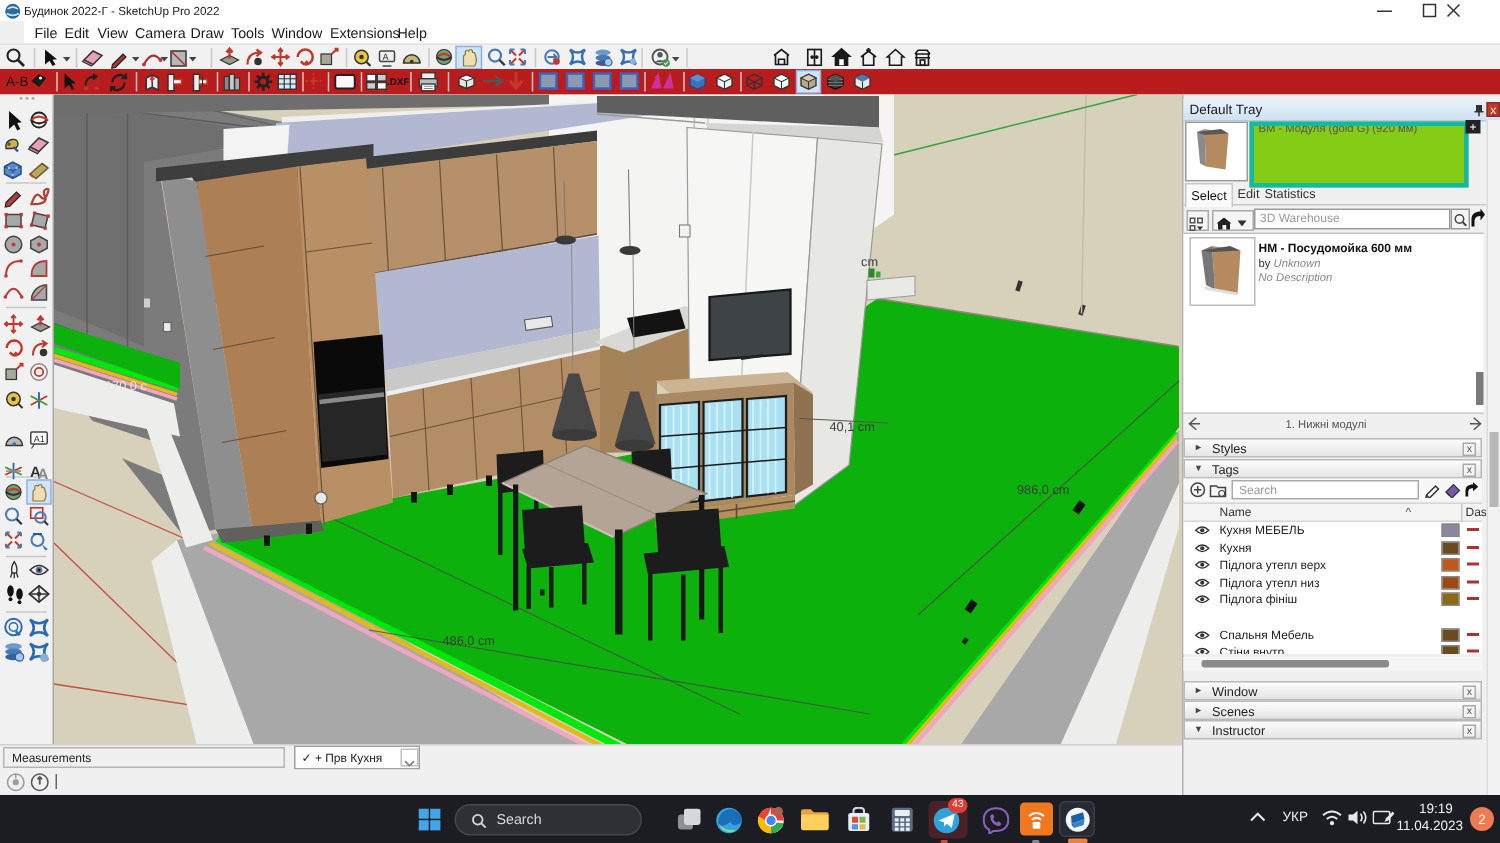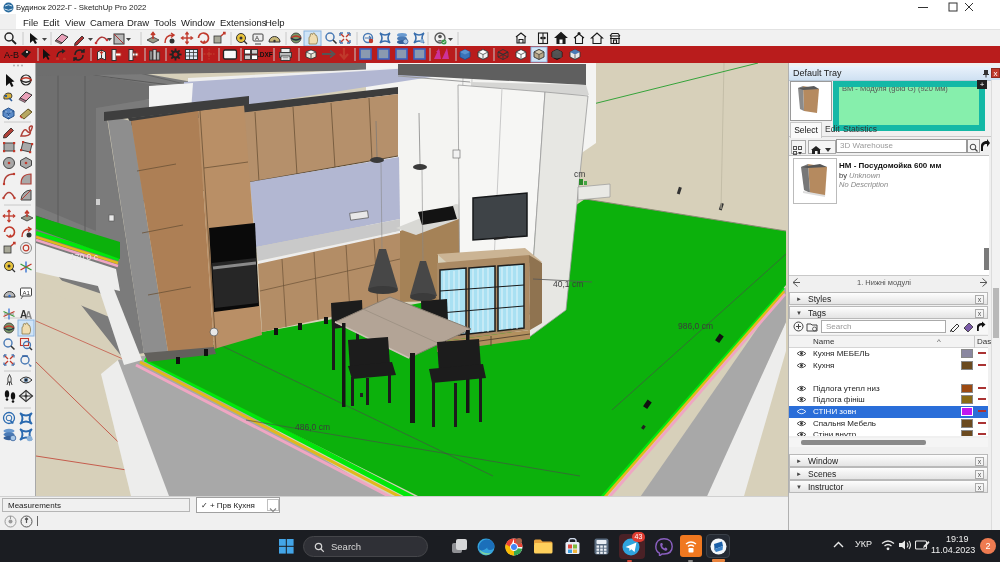--- a/index.html
+++ b/index.html
@@ -846,21 +846,21 @@
     <div class="abs" style="left:202px;top:2px;width:9px;height:10px;background:#c0392b;color:#fff;font-size:8px;line-height:10px;text-align:center;border:1px solid #8e2a20;box-sizing:border-box;">x</div>
   </div>
 
   <div class="abs" style="left:1px;top:18px;width:40px;height:38px;background:#fff;border:1px solid #9a9a9a;">
     <svg width="38" height="36">
         <polygon points="12,4 28,7 26,31 13,29" fill="#b58a5f"></polygon>
         <polygon points="7,6 12,4 13,29 9,27" fill="#8b8b8b"></polygon>
         <polygon points="7,6 23,4 28,7 12,8" fill="#5a5a5a"></polygon>
       </svg>
   </div>
-  <div class="abs" style="left:44px;top:18px;width:140px;height:38px;background:#86efac;border:6px solid #14b8a6;overflow:hidden;">
+  <div class="abs" style="left:44px;top:18px;width:140px;height:38px;background:#84cc16;border:3px solid #14b8a6;overflow:hidden;">
     <span class="abs" style="left:3px;top:-3px;font-size:7.5px;color:#555;white-space:nowrap;">ВМ - Модуля (gold G) (920 мм)</span>
   </div>
   <div class="abs" style="left:188px;top:17px;width:10px;height:9px;background:#222;color:#fff;font-size:8px;line-height:9px;text-align:center;">+</div>
 
   <div class="abs" style="left:0;top:58px;width:240px;height:16px;border-bottom:1px solid #c8c8c8;box-sizing:border-box;">
     <div class="abs" style="left:1px;top:1px;width:30px;height:15px;background:#fafafa;border:1px solid #c8c8c8;border-bottom:none;font-size:8.5px;text-align:center;line-height:14px;color:#111;">Select</div>
     <span class="abs" style="left:36px;top:3px;font-size:8.5px;color:#333;">Edit</span>
     <span class="abs" style="left:54px;top:3px;font-size:8.5px;color:#333;">Statistics</span>
   </div>
 
@@ -976,44 +976,45 @@
       </div>
     <div class="trow" style="top:11.6px">
         <svg class="eye" viewBox="0 0 12 8">
           <path d="M1 4 Q6 -1 11 4 Q6 9 1 4 Z" fill="none" stroke="#333" stroke-width="1"></path>
           <circle cx="6" cy="4" r="1.6" fill="#333"></circle>
         </svg>
         <span class="tl">Кухня</span>
         <span class="sw" style="background:#6b4a1f"></span>
         <span class="da"></span>
       </div>
+    <div class="trow" style="top:23.2px">
+        <svg class="eye" viewBox="0 0 12 8">
+          <path d="M1 4 Q6 -1 11 4 Q6 9 1 4 Z" fill="none" stroke="#333" stroke-width="1"></path>
+          <circle cx="6" cy="4" r="1.6" fill="#333"></circle>
+        </svg>
+        <span class="tl">Підлога утепл верх</span>
+        <span class="sw" style="background:#c2571d"></span>
+        <span class="da"></span>
+      </div>
     <div class="trow" style="top:34.8px">
         <svg class="eye" viewBox="0 0 12 8">
           <path d="M1 4 Q6 -1 11 4 Q6 9 1 4 Z" fill="none" stroke="#333" stroke-width="1"></path>
           <circle cx="6" cy="4" r="1.6" fill="#333"></circle>
         </svg>
         <span class="tl">Підлога утепл низ</span>
         <span class="sw" style="background:#9c4a12"></span>
         <span class="da"></span>
       </div>
     <div class="trow" style="top:46.4px">
         <svg class="eye" viewBox="0 0 12 8">
           <path d="M1 4 Q6 -1 11 4 Q6 9 1 4 Z" fill="none" stroke="#333" stroke-width="1"></path>
           <circle cx="6" cy="4" r="1.6" fill="#333"></circle>
         </svg>
         <span class="tl">Підлога фініш</span>
         <span class="sw" style="background:#8a6a14"></span>
-        <span class="da"></span>
-      </div>
-    <div class="trow sel" style="top:58px">
-        <svg class="eye" viewBox="0 0 12 8">
-          <path d="M1 4 Q6 -1 11 4 Q6 9 1 4 Z" fill="none" stroke="#fff" stroke-width="1"></path>
-        </svg>
-        <span class="tl">СТІНИ зовн</span>
-        <span class="sw" style="background:#c018f0;border-color:#fff"></span>
         <span class="da"></span>
       </div>
     <div class="trow" style="top:69.6px">
         <svg class="eye" viewBox="0 0 12 8">
           <path d="M1 4 Q6 -1 11 4 Q6 9 1 4 Z" fill="none" stroke="#333" stroke-width="1"></path>
           <circle cx="6" cy="4" r="1.6" fill="#333"></circle>
         </svg>
         <span class="tl">Спальня Мебель</span>
         <span class="sw" style="background:#6b4a1f"></span>
         <span class="da"></span>

